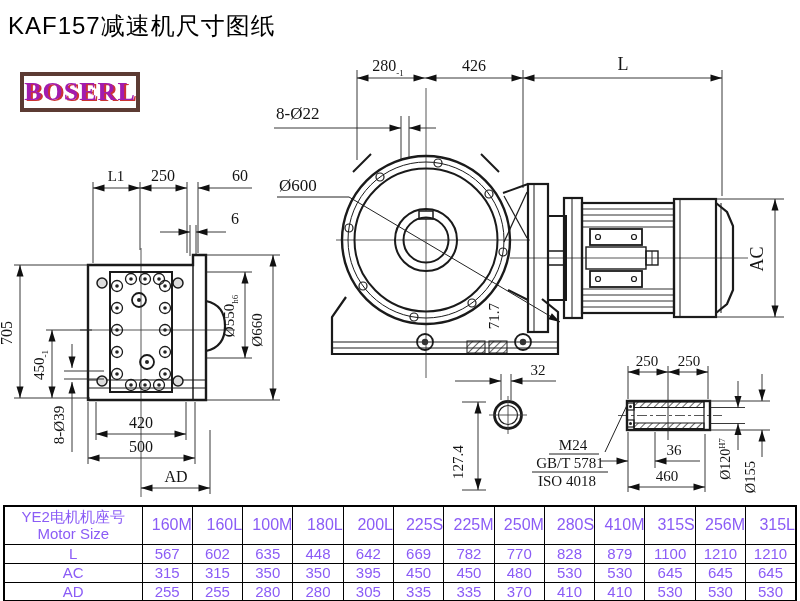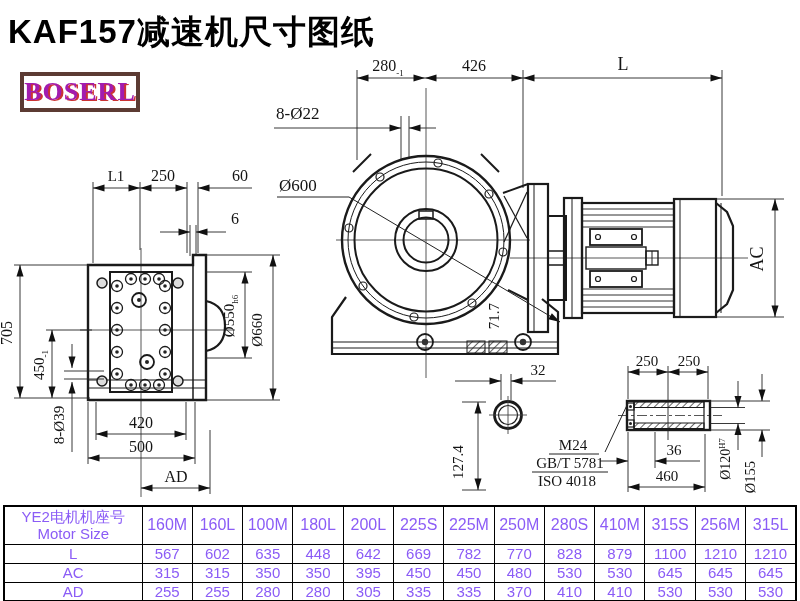--- a/index.html
+++ b/index.html
@@ -1,31 +1,31 @@
 <!DOCTYPE html>
 <html><head>
 <meta charset="utf-8">
 <style>
   html,body{margin:0;padding:0;background:#fff;}
   #stage{position:relative;width:800px;height:601px;background:#fff;overflow:hidden;
          font-family:"Liberation Sans",sans-serif;}
-  .title{position:absolute;left:8px;top:10px;font-size:33px;font-weight:bold;color:#000;
+  .title{position:absolute;left:8px;top:10px;font-size:24px;font-weight:normal;color:#000;
          letter-spacing:1px;font-family:"Liberation Sans",sans-serif;white-space:nowrap;}
   .logo{position:absolute;left:20px;top:72px;width:112px;height:32px;border:4px solid #5c3b33;
         background:#fff;display:flex;align-items:center;justify-content:center;}
   .logo span{font-family:"Liberation Serif",serif;font-weight:bold;font-size:26px;color:#a21caf;
         text-shadow:2px 1px 0 #cc3333;letter-spacing:1px;}
   svg text{font-family:"Liberation Serif",serif;fill:#141414;}
   .tblwrap{position:absolute;left:3px;top:505px;width:794px;height:95px;}
   table{border-collapse:collapse;table-layout:fixed;width:100%;height:100%;background:#fff;}
   td,th{border:1.5px solid #000;text-align:center;vertical-align:middle;padding:0;
         font-weight:normal;color:#8b5cf6;overflow:hidden;}
   table{border:2px solid #000;}
   .hcell{font-size:15px;line-height:17px;}
-  .mcol{font-size:16px;}
+  .mcol{font-size:16px;text-align:right;}
   .val{font-size:15px;text-align:center;}
   .rowlab{font-size:15px;}
 </style>
 </head>
 <body>
 
 <div id="stage">
 
   <div class="title">KAF157减速机尺寸图纸</div>
   <div class="logo">

